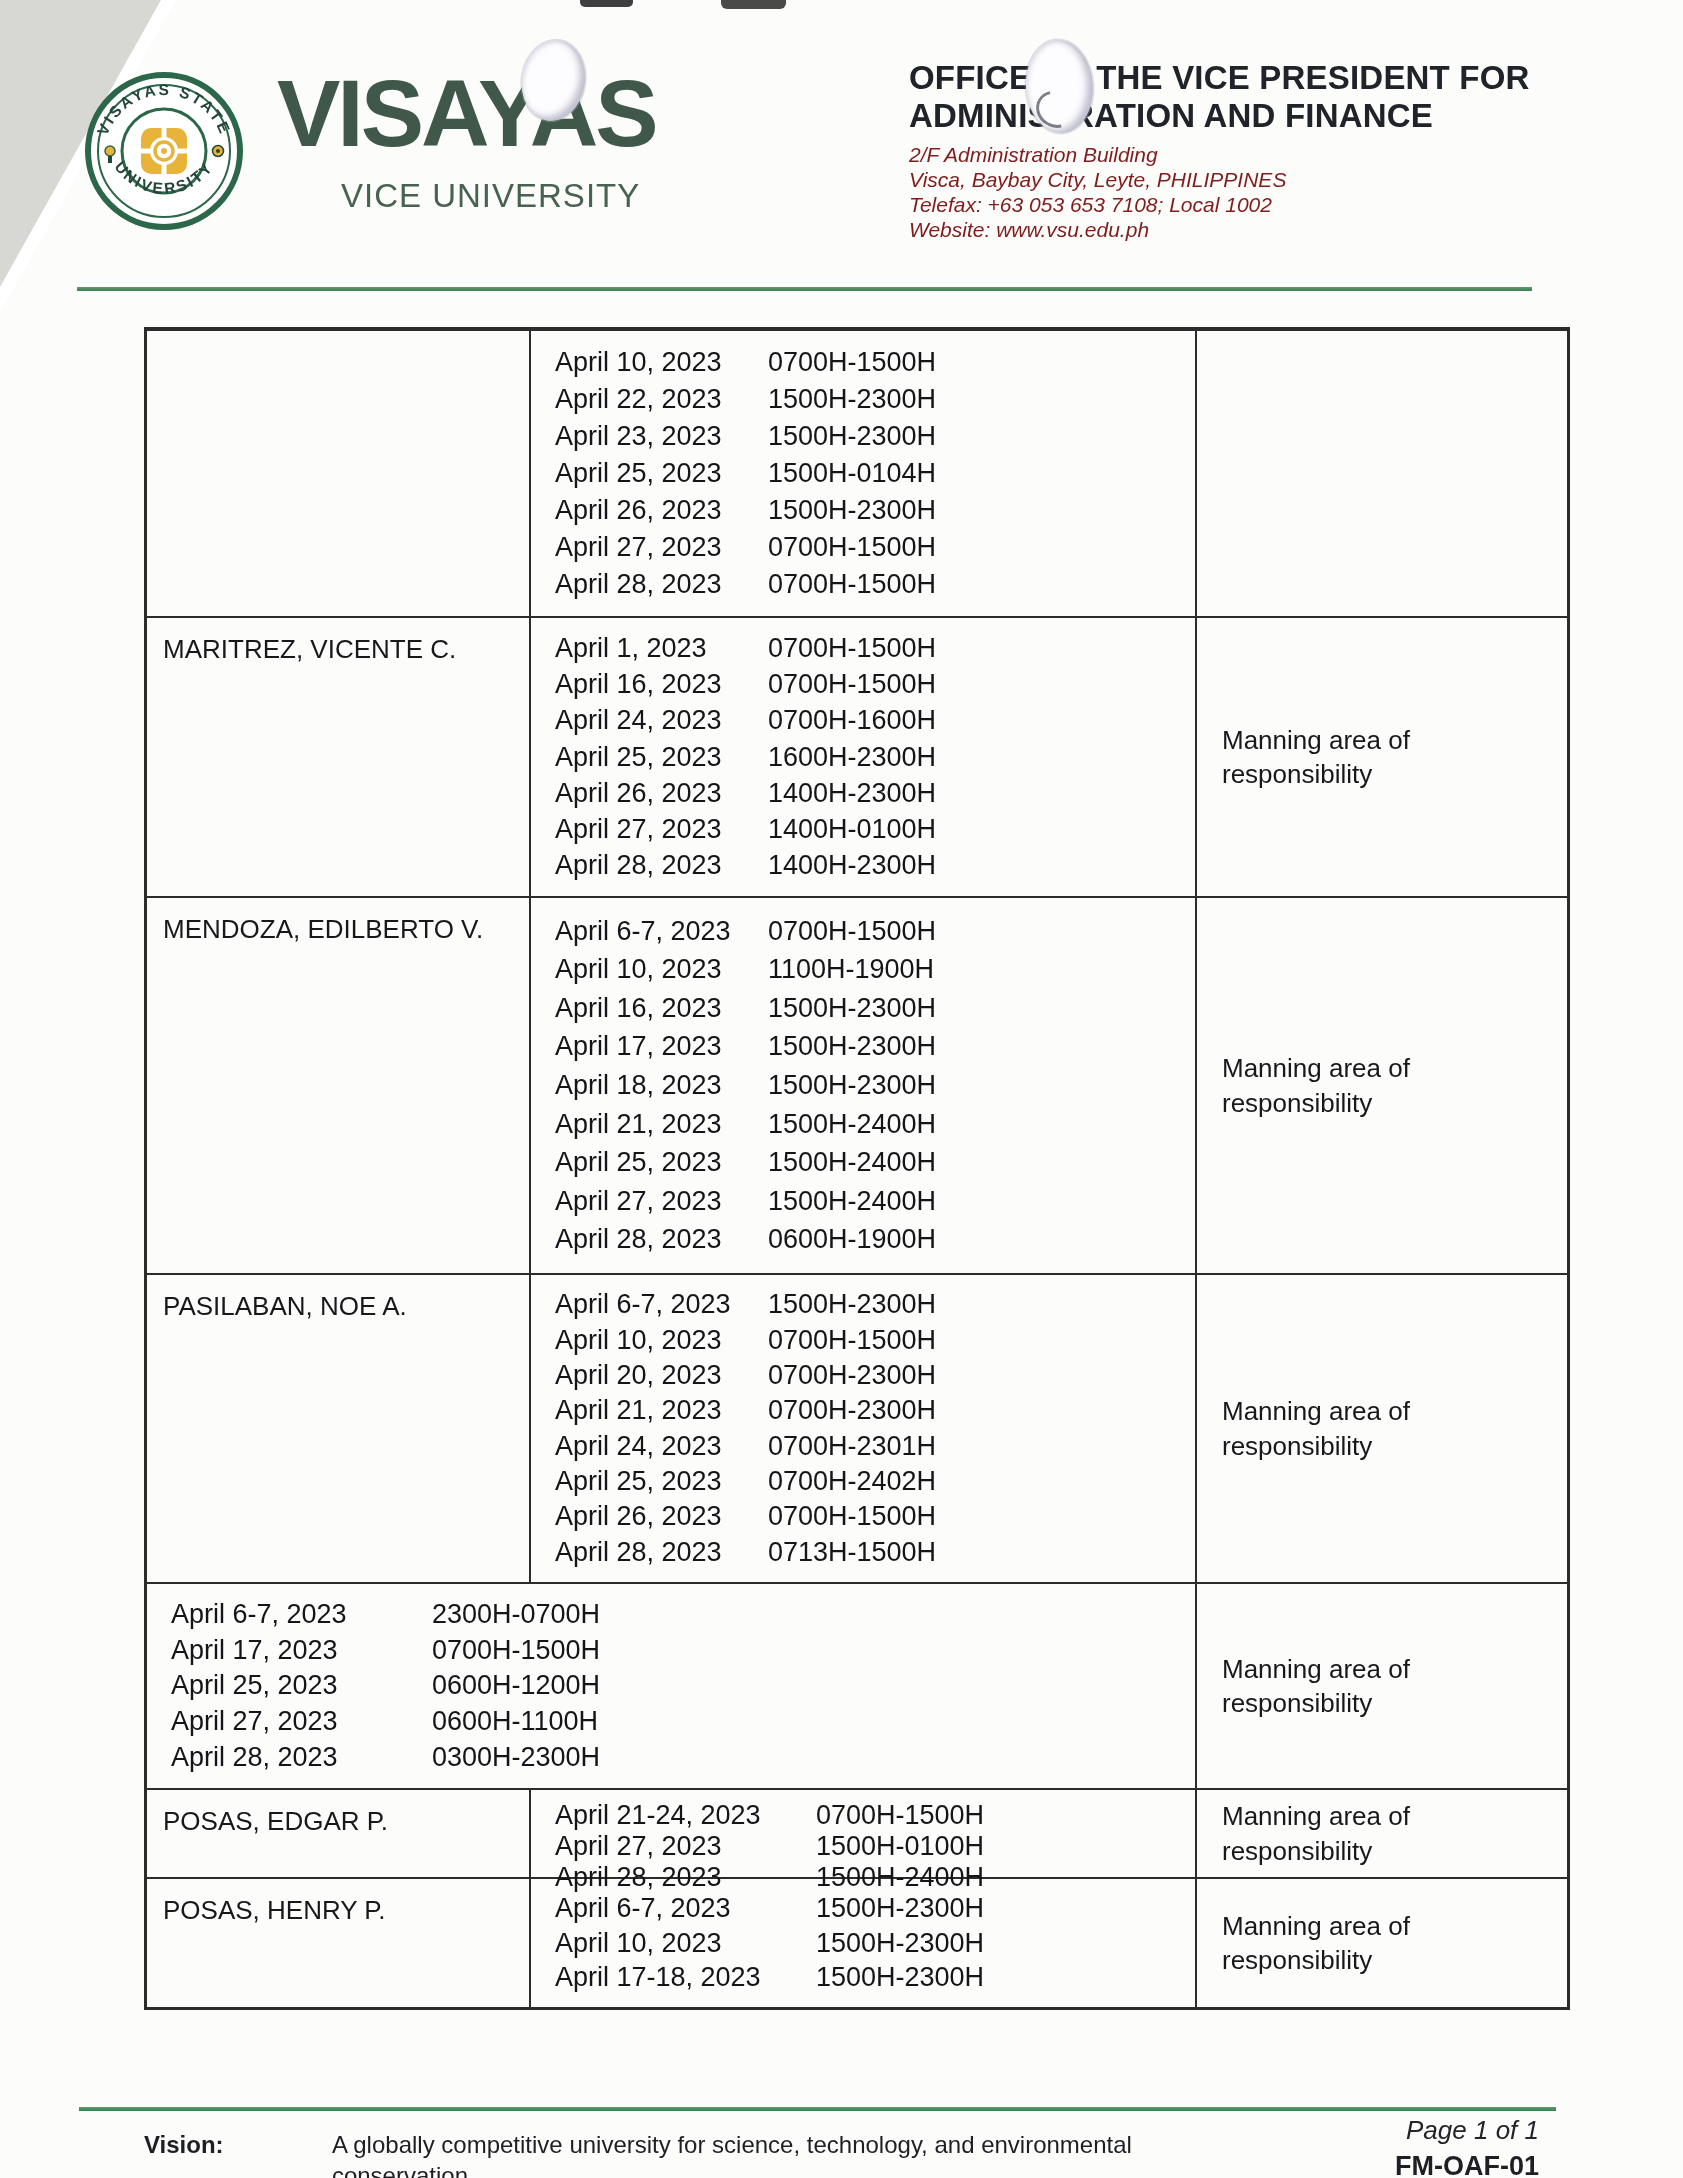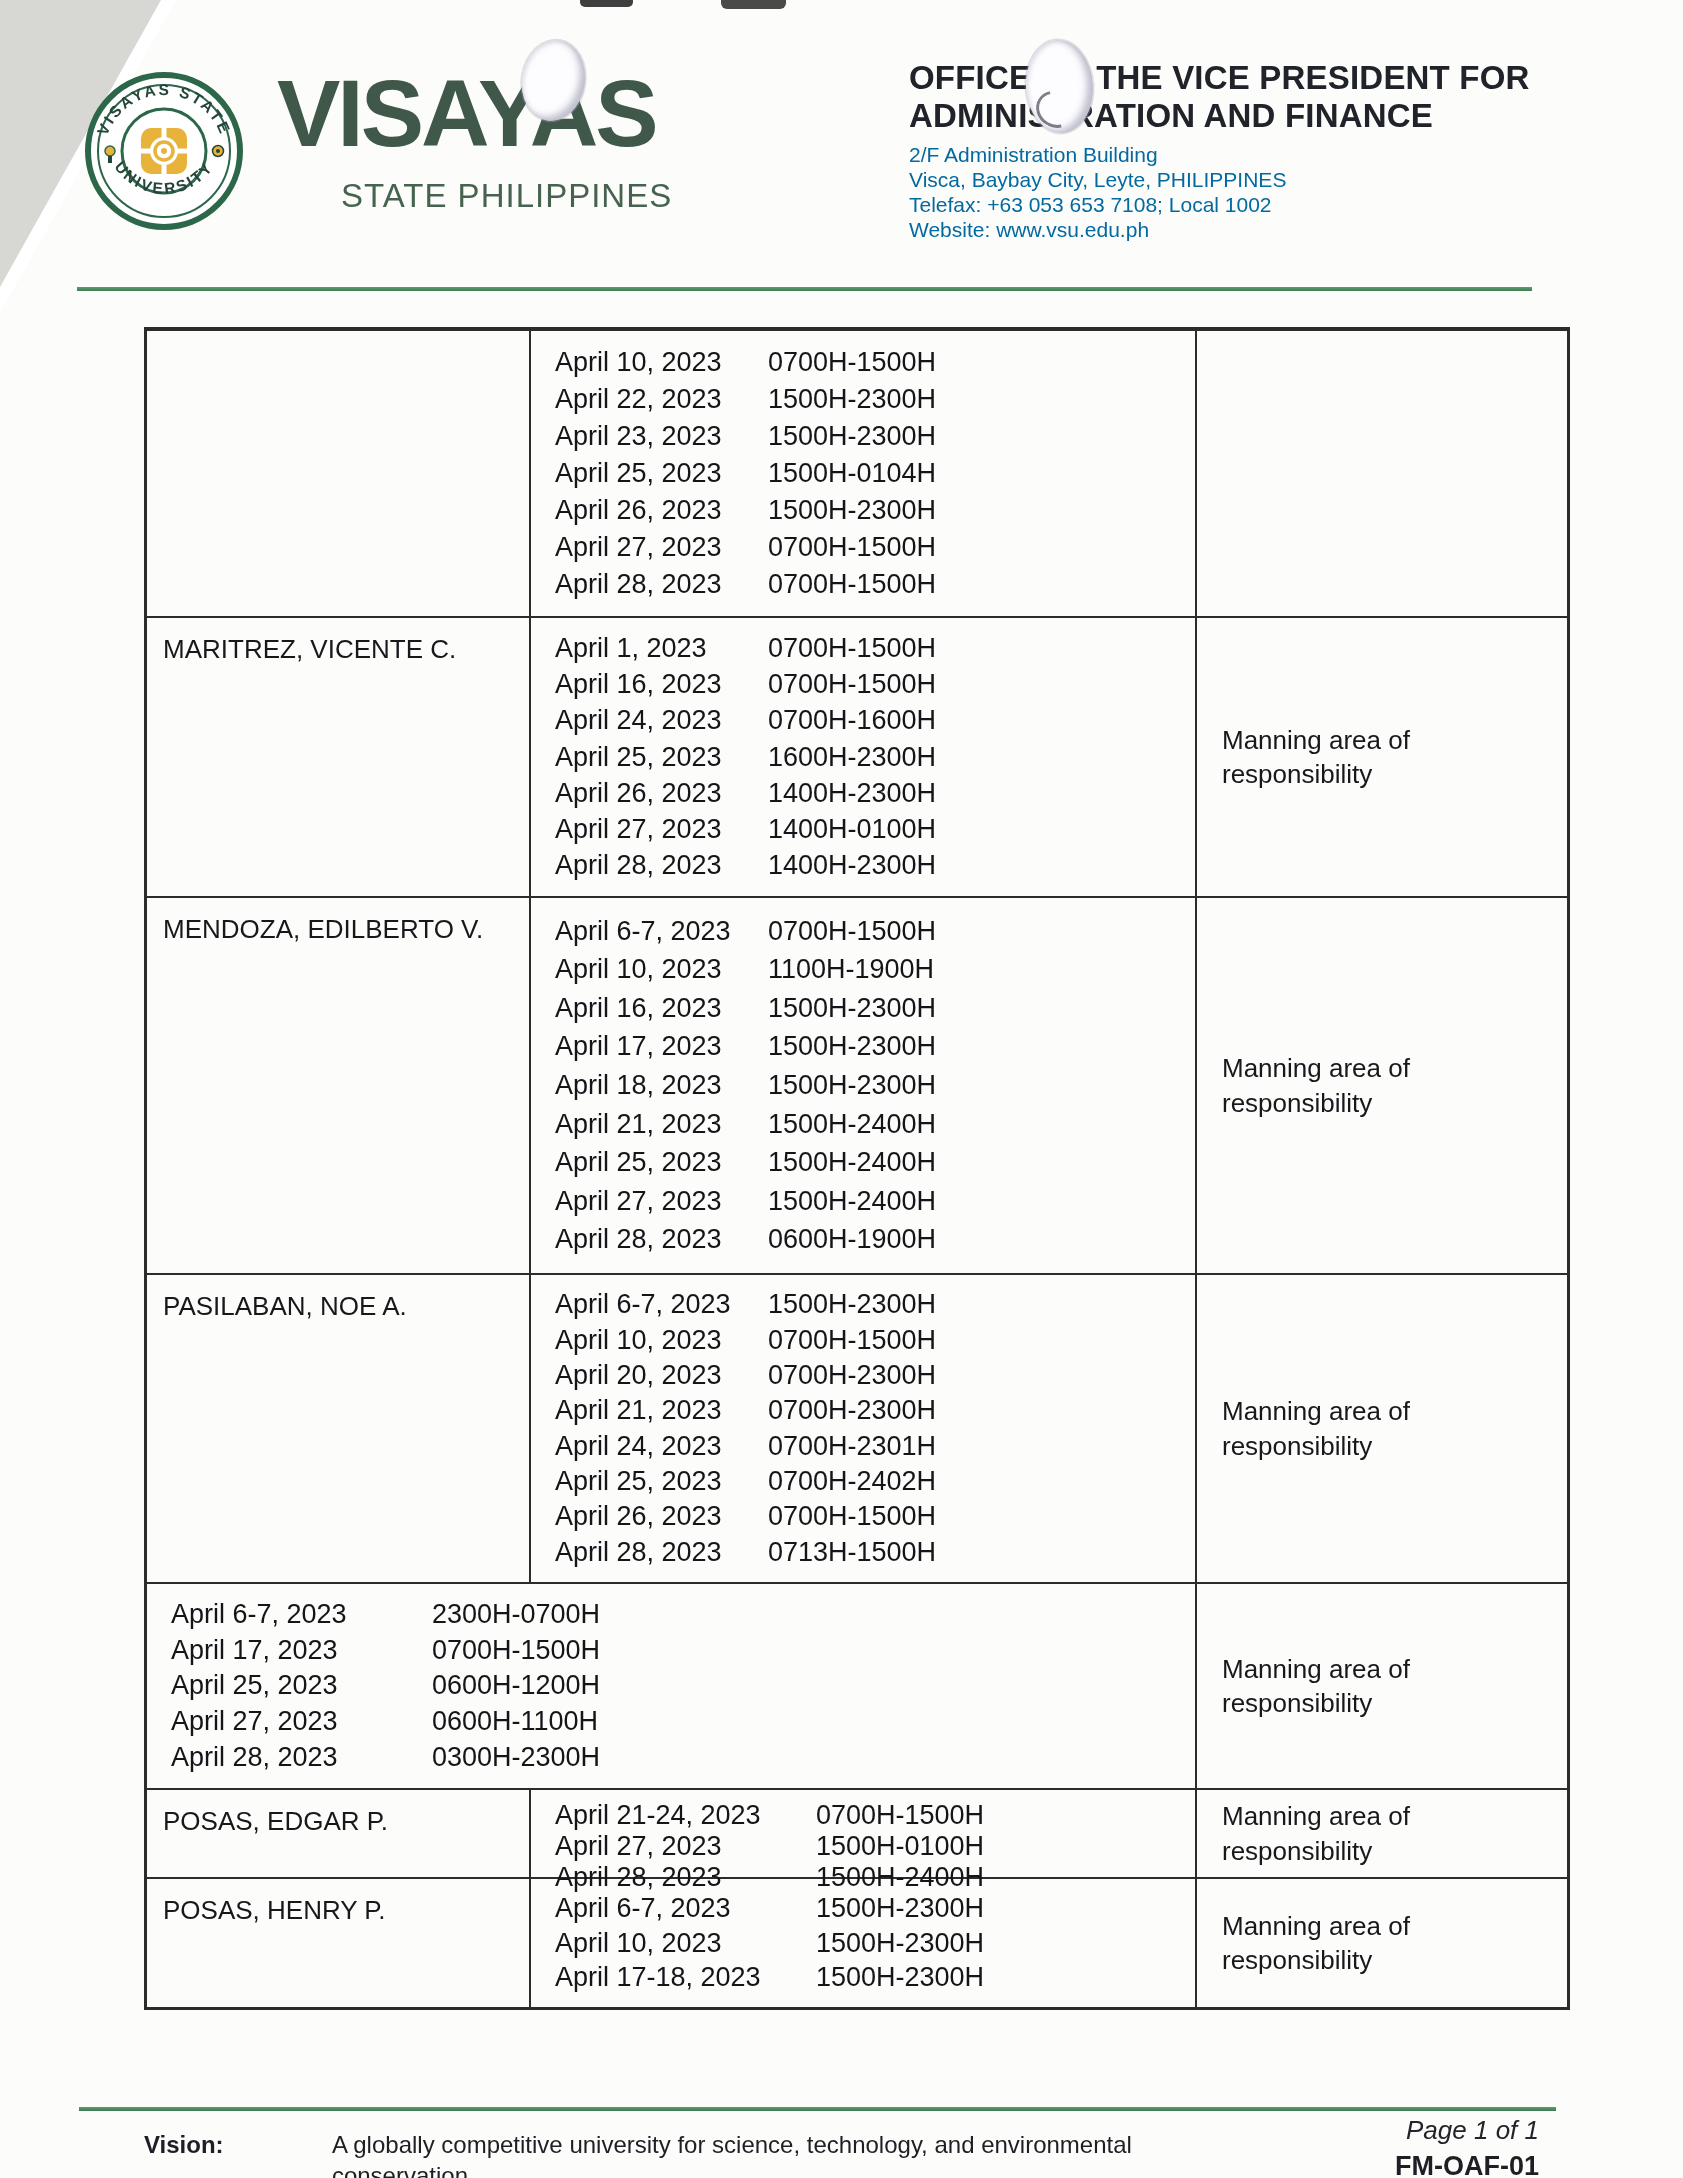--- a/index.html
+++ b/index.html
@@ -16,21 +16,21 @@
 
   
   .seal{position:absolute;left:84px;top:71px;width:160px;height:160px;}
   .wm-main{position:absolute;left:277px;top:61px;font-size:95px;font-weight:bold;
         letter-spacing:-3px;color:#40584a;line-height:1.1;}
   .wm-sub{position:absolute;left:341px;top:178px;font-size:33px;color:#47634f;
         letter-spacing:1px;line-height:1.1;}
   .office{position:absolute;left:909px;top:59px;width:653px;}
   .office-title{font-size:33px;font-weight:bold;line-height:38px;color:#20242a;letter-spacing:0.2px;}
   .office-addr{margin-top:7px;}
-  .addr-line{font-size:21px;line-height:25px;color:#0369a1;}
+  .addr-line{font-size:21px;line-height:25px;color:#7f1d1d;font-style:italic;}
 
   .rule{position:absolute;height:4px;background:linear-gradient(#5ca06f,#3f7a52);}
   .rule-top{left:77px;top:287px;width:1455px;}
   .rule-bottom{left:79px;top:2107px;width:1477px;}
 
   
   .hole{position:absolute;background:#fdfdff;border-radius:50%;
         box-shadow:inset -6px -3px 7px rgba(140,140,165,.55),inset 2px 2px 4px rgba(200,200,215,.6),
         0 0 0 1.5px rgba(165,165,180,.35);}
   .hole-1{left:522px;top:40px;width:63px;height:81px;transform:rotate(9deg);}
@@ -107,21 +107,21 @@
     <g>
       <rect x="57" y="57" width="46" height="46" rx="10" fill="#e8b33b"></rect>
       <path d="M80 57 L80 103 M57 80 L103 80" stroke="#ffffff" stroke-width="5"></path>
       <circle cx="80" cy="80" r="14" fill="#ffffff"></circle>
       <circle cx="80" cy="80" r="9" fill="none" stroke="#e8b33b" stroke-width="3.5"></circle>
       <circle cx="80" cy="80" r="3" fill="#e8b33b"></circle>
     </g>
   </svg>
 
   <div class="wm-main">VISAYAS</div>
-  <div class="wm-sub">STATE PHILIPPINES</div>
+  <div class="wm-sub">VICE UNIVERSITY</div>
 
   <div class="office">
     <div class="office-title">OFFICE OF THE VICE PRESIDENT FOR</div>
     <div class="office-title">ADMINISTRATION AND FINANCE</div>
     <div class="office-addr" id="addr">
         <div class="addr-line">2/F Administration Building</div>
         <div class="addr-line">Visca, Baybay City, Leyte, PHILIPPINES</div>
         <div class="addr-line">Telefax: +63 053 653 7108; Local 1002</div>
         <div class="addr-line">Website: www.vsu.edu.ph</div>
       </div>

